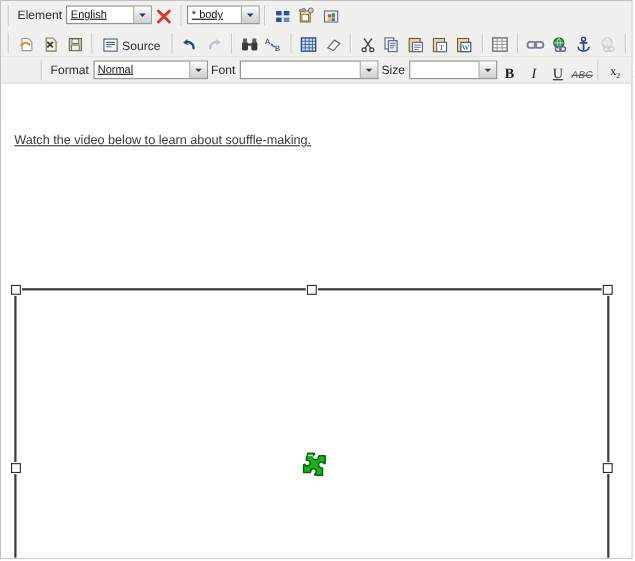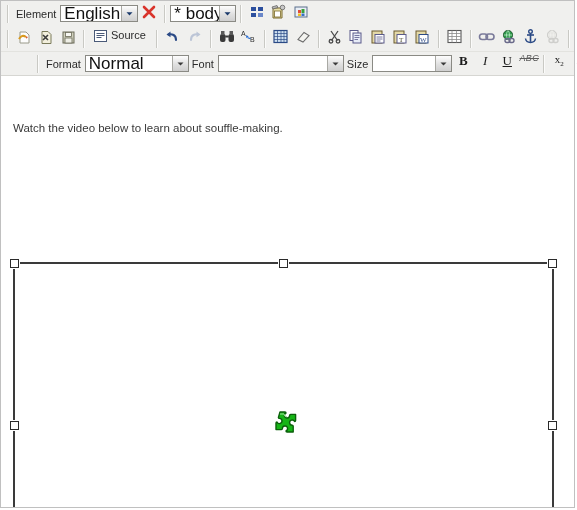--- a/index.html
+++ b/index.html
@@ -69,24 +69,25 @@
     border: 1px solid #8a8a84;
     background: #ffffff;
     box-sizing: border-box;
     flex: 0 0 auto;
   }
   .combo .cval {
     flex: 1 1 auto;
     display: flex;
     align-items: center;
     padding: 0 3px;
-    font-size: 17px;
+    font-size: 10px;
     color: #111;
     white-space: nowrap;
     overflow: hidden;
+    text-decoration: underline;
   }
   .combo .carrow {
     width: 15px;
     flex: 0 0 15px;
     background: linear-gradient(#fdfdfd, #dedede 60%, #cfcfcf);
     border-left: 1px solid #a9a9a4;
     display: flex;
     align-items: center;
     justify-content: center;
   }
@@ -96,21 +97,21 @@
   .combo.w-body    { width: 66px; }
   .combo.w-format  { width: 104px; }
   .combo.w-font    { width: 126px; }
   .combo.w-size    { width: 80px; }
 
   
   .tbtn {
     width: 22px;
     height: 21px;
     display: inline-flex;
-    align-items: flex-start;
+    align-items: flex-end;
     justify-content: center;
     flex: 0 0 auto;
     box-sizing: border-box;
     border: 1px solid transparent;
   }
   .tbtn.active {
     border: 1px solid #b9b9b4;
     background: #fdfdfd;
   }
   .tbtn.disabled { opacity: 0.45; }
@@ -143,20 +144,21 @@
     color: #2f6ea8;
     font-size: 19px;
     font-weight: normal;
     margin: 0 0 16px 0;
     line-height: 1.1;
   }
   .doc-para {
     color: #3a3a3a;
     font-size: 11.5px;
     margin: 0;
+    text-decoration: underline;
   }
 
   
   .selbox {
     position: absolute;
     left: 12px;
     top: 154px;
     width: 541px;
     height: 328px;
     border: 2px solid #3a3a3a;

